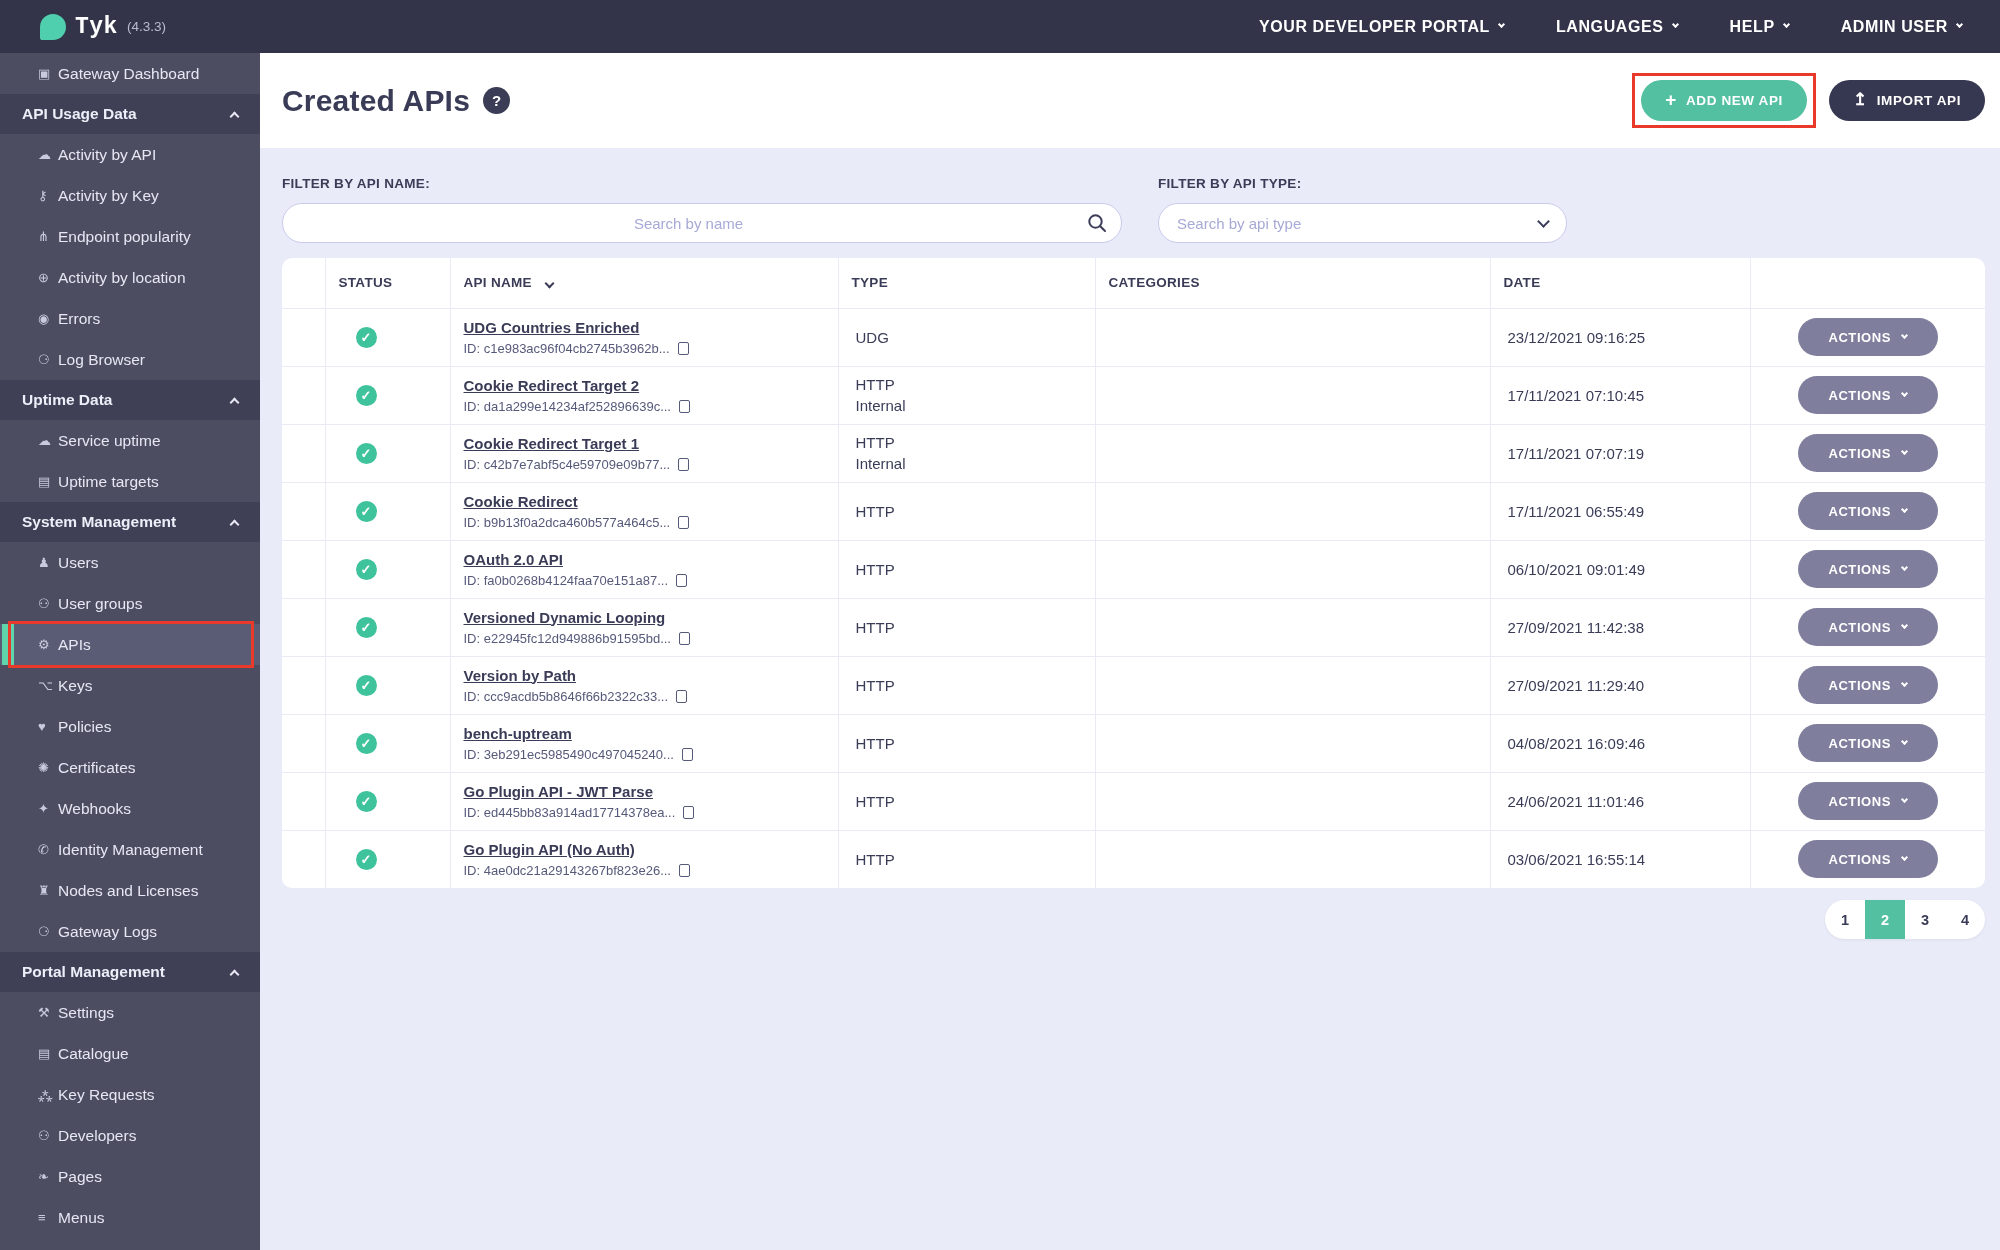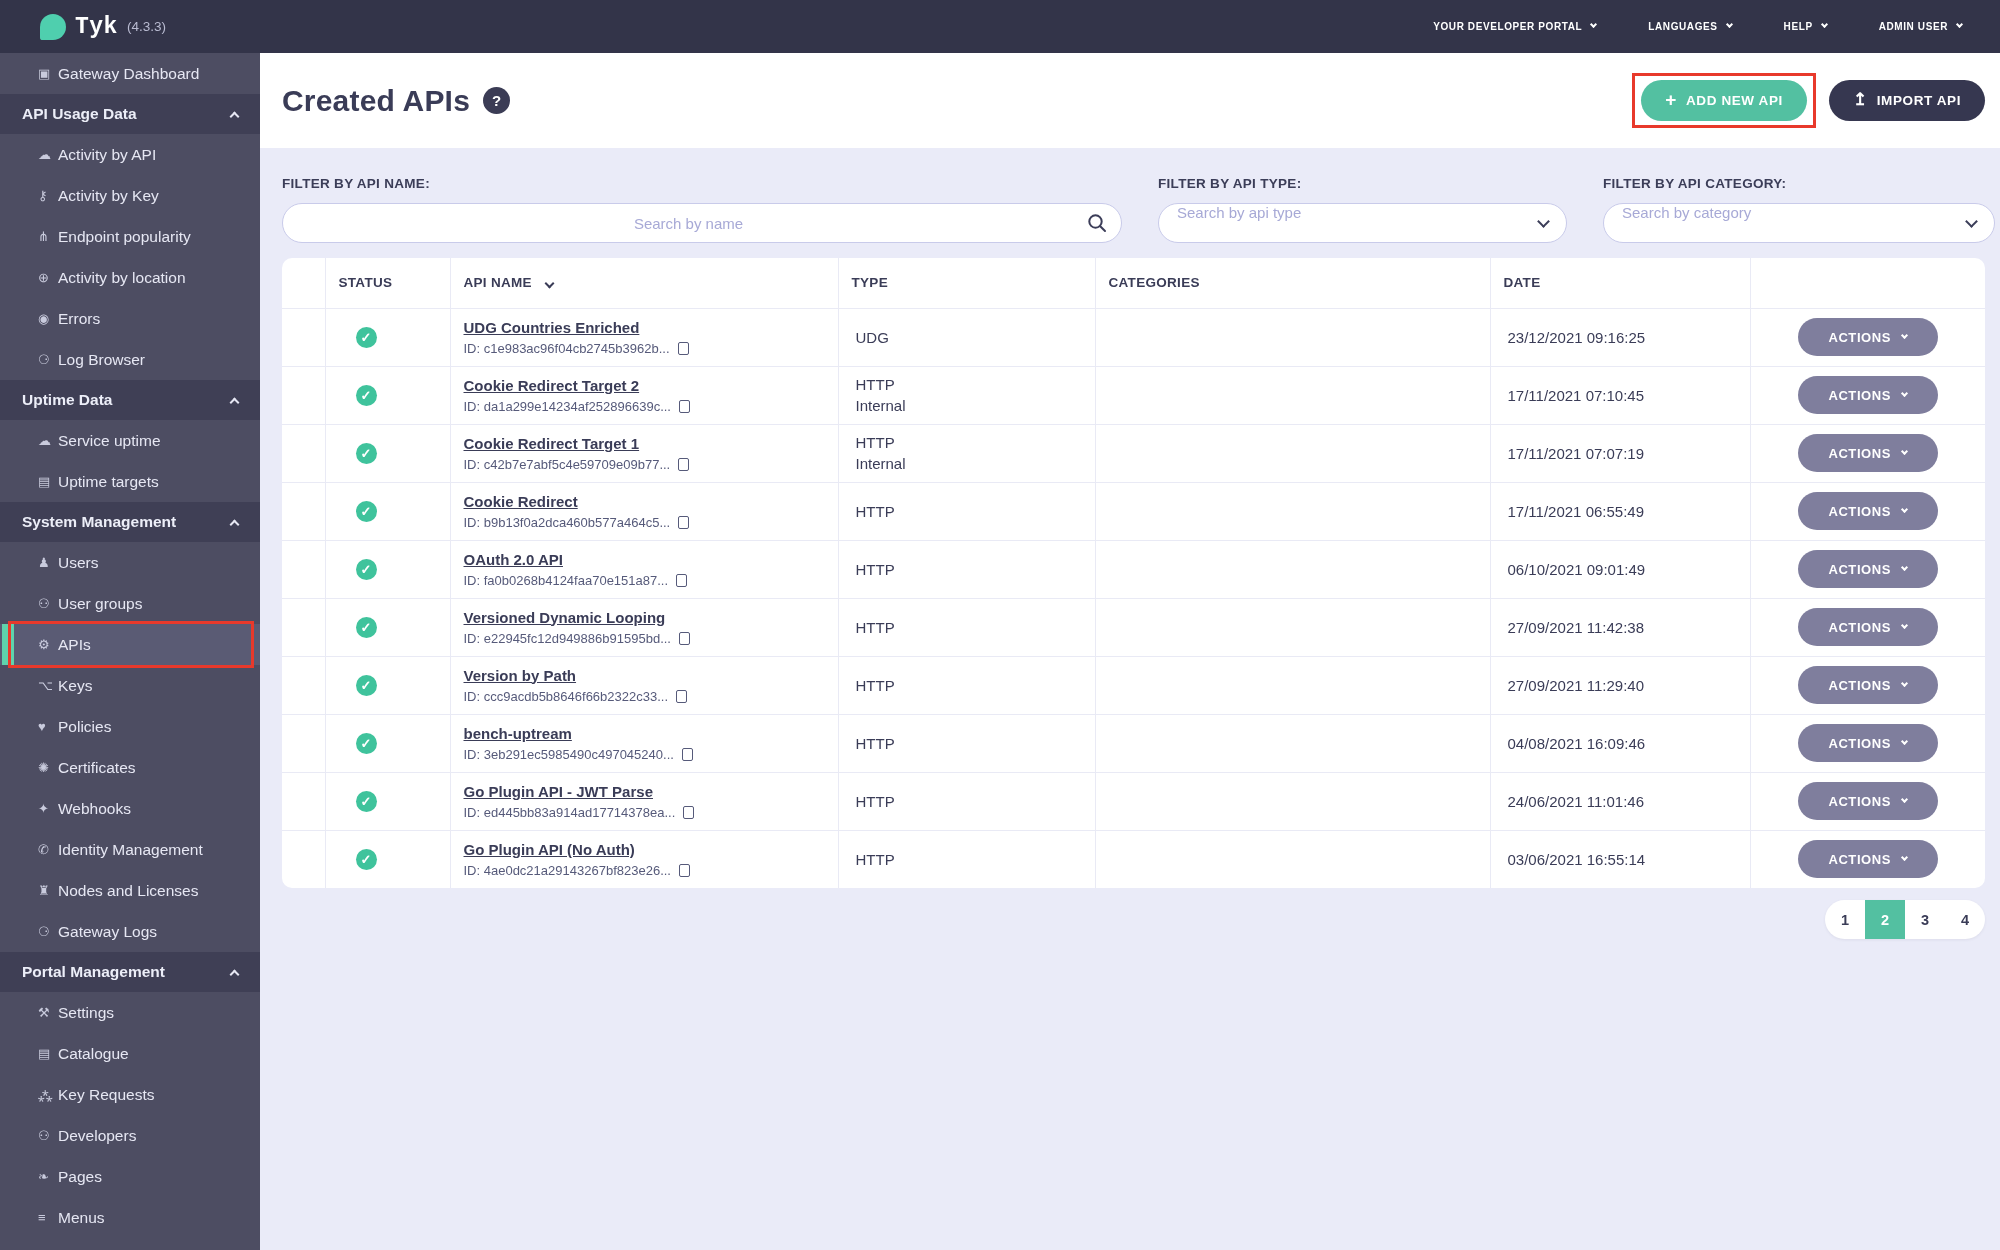--- a/index.html
+++ b/index.html
@@ -8,21 +8,21 @@
   .screen { position:relative; width:2000px; height:1250px; }
 
   
   .topbar { position:absolute; top:0; left:0; width:2000px; height:53px; background:#333449;
             display:flex; align-items:center; padding:0 38px 0 40px; z-index:30; }
   .brand { display:flex; align-items:center; cursor:pointer; }
   .leaf { width:26px; height:26px; background:#4fcfae; border-radius:50% 50% 50% 10%; margin-right:9px; }
   .brand-name { color:#fff; font-size:23px; font-weight:700; letter-spacing:.5px;font-family:Liberation Mono, monospace; }
   .brand-ver { color:#b9bbd1; font-size:13.5px; margin-left:9px; font-weight:400; }
   .topnav { margin-left:auto; display:flex; align-items:center; gap:52px; }
-  .topnav .menu { display:flex; align-items:center; gap:9px; color:#fff; font-size:10px;
+  .topnav .menu { display:flex; align-items:center; gap:9px; color:#fff; font-size:16px;
                   font-weight:700; letter-spacing:.6px; cursor:pointer; }
 
   
   .chev { display:inline-block; width:7px; height:7px; border-right:2px solid currentColor;
           border-bottom:2px solid currentColor; transform:rotate(45deg); margin-top:-4px; }
   .chev.up { transform:rotate(-135deg); margin-top:4px; }
   .chev.sm { width:5px; height:5px; }
   .chev.lg { width:9px; height:9px; }
 
   
@@ -60,21 +60,21 @@
   
   .filters { display:flex; gap:36px; padding:28px 5px 0 22px; }
   .fgroup { display:flex; flex-direction:column; }
   .fg-name { width:840px; } .fg-type { width:409px; } .fg-cat { flex:1; }
   .flabel { font-size:13.5px; font-weight:600; color:#3b3d58; letter-spacing:.3px; margin-bottom:12px; }
   .fcontrol { position:relative; height:40px; }
   .fcontrol input { width:100%; height:40px; border:1px solid #c9cbea; border-radius:20px; background:#fff;
                     padding:0 44px 0 17px; font-family:inherit; font-size:15px; color:#3b3d58; outline:none;text-align:center; }
   .fcontrol input::placeholder { color:#a7a9d6; }
   .fselect { width:100%; height:40px; border:1px solid #c9cbea; border-radius:20px; background:#fff;
-             display:flex; padding:0 18px; cursor:pointer;flex-direction:column; }
+             display:flex; align-items:center; padding:0 18px; cursor:pointer; }
   .fselect .ph { font-size:15px; color:#a7a9d6; }
   .fselect .chev { margin-left:auto; color:#3b3d58; }
   .search-ic { position:absolute; right:15px; top:10px; cursor:pointer; }
 
   
   .table-card { margin:15px 15px 0 22px; background:#fff; border-radius:10px; overflow:hidden; }
   table { width:100%; border-collapse:collapse; table-layout:fixed; }
   th, td { border-left:1px solid #e9eaf5; vertical-align:middle; }
   th:first-child, td:first-child { border-left:none; }
   tbody td { border-top:1px solid #e9eaf5; }
@@ -293,29 +293,20 @@
       </div>
       <div class="fgroup fg-type">
         <div class="flabel">FILTER BY API TYPE:</div>
         <div class="fcontrol">
           <div class="fselect">
             <span class="ph">Search by api type</span>
             <span class="chev lg"></span>
           </div>
         </div>
       </div>
-      <div class="fgroup fg-cat">
-        <div class="flabel">FILTER BY API CATEGORY:</div>
-        <div class="fcontrol">
-          <div class="fselect">
-            <span class="ph">Search by category</span>
-            <span class="chev lg"></span>
-          </div>
-        </div>
-      </div>
     </div>
 
     <div class="table-card">
       <table>
         <colgroup>
           <col style="width:43px">
             <col style="width:125px">
             <col style="width:388px">
           <col style="width:257px">
             <col style="width:395px">

